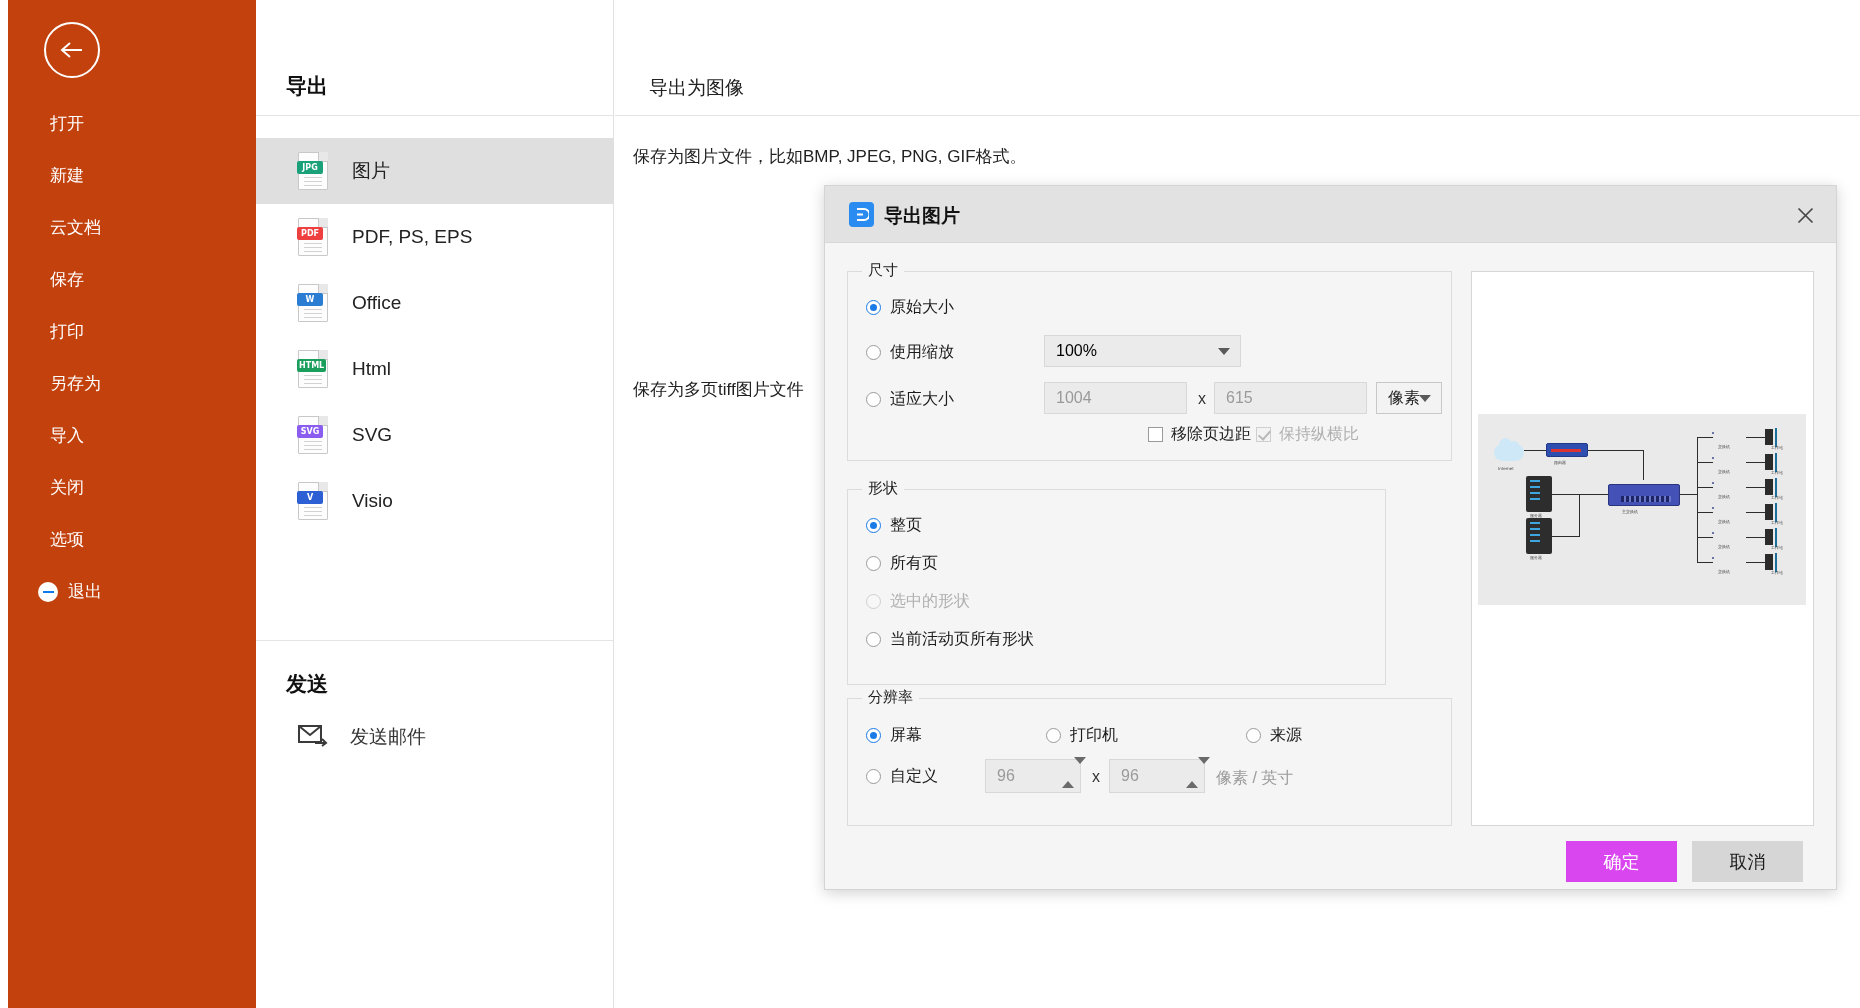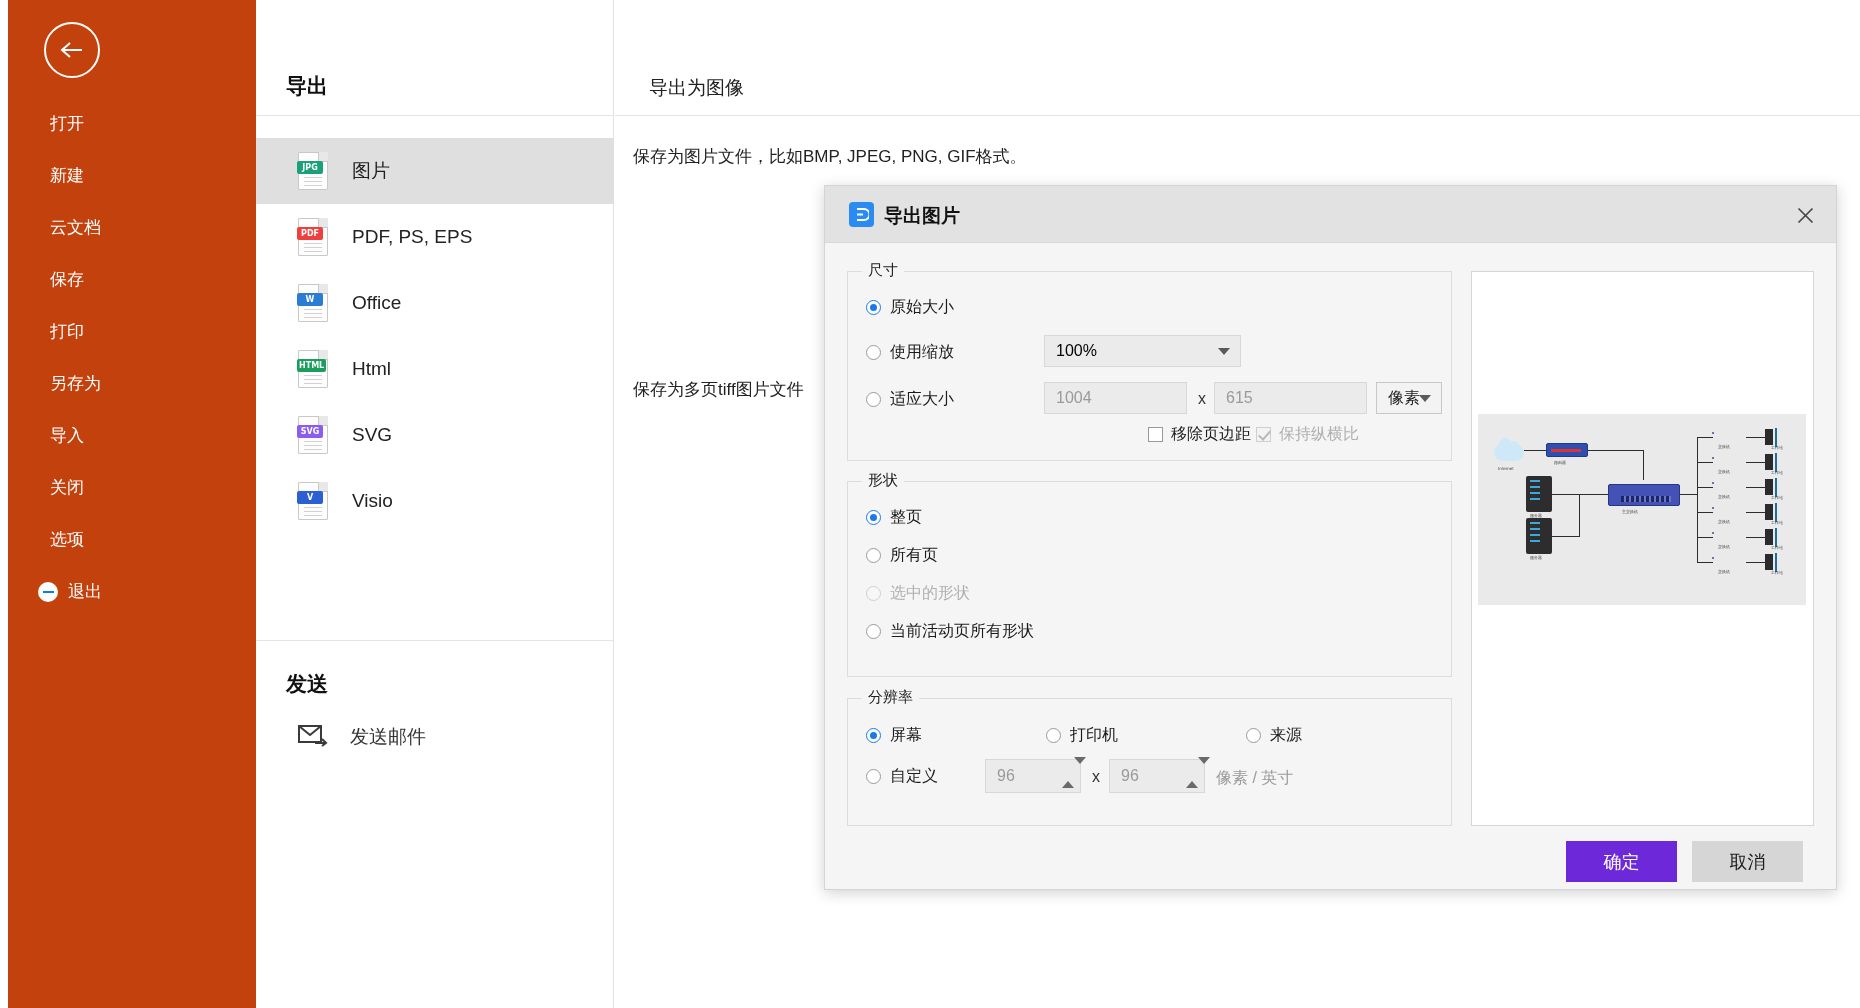--- a/index.html
+++ b/index.html
@@ -147,21 +147,21 @@
     position:absolute; right:14px; top:13px; width:34px; height:32px; cursor:pointer;
     display:flex; align-items:center; justify-content:center;
   }
 
   .groupbox { position:absolute; border:1px solid #dcdcdc; background:transparent; }
   .groupbox > .gb-title {
     position:absolute; left:14px; top:-11px; background:#f5f5f5; padding:0 6px;
     font-size:15px; color:#222;
   }
   #gb-size  { left:22px; top:85px; width:605px; height:190px; }
-  #gb-shape { left:22px; top:295px; width:605px; height:196px; }
+  #gb-shape { left:22px; top:303px; width:539px; height:196px; }
   #gb-res   { left:22px; top:512px; width:605px; height:128px; }
 
   .radio-row { position:absolute; display:flex; align-items:center; }
   .radio {
     width:15px; height:15px; border-radius:50%; border:1px solid #9a9a9a;
     background:#fff; flex:0 0 auto; position:relative; cursor:pointer;
   }
   .radio.on { border-color:#1a7ae8; }
   .radio.on::after {
     content:""; position:absolute; left:3px; top:3px; width:7px; height:7px;
@@ -218,21 +218,21 @@
   }
   #preview-canvas {
     position:absolute; left:6px; top:142px; width:328px; height:191px; background:#eaeaea;
   }
 
   
   .dlgbtn {
     position:absolute; width:111px; height:41px; font-size:18px;
     display:flex; align-items:center; justify-content:center; cursor:pointer;
   }
-  #btn-ok { left:741px; top:655px; background:#6d28d9; color:#fff; border:none; }
+  #btn-ok { left:741px; top:655px; background:#d946ef; color:#fff; border:none; }
   #btn-cancel { left:867px; top:655px; background:#d6d6d6; color:#1c1c1c; border:none; }
 
   
   .nd-sw { position:absolute; background:#3a48a8; border:1px solid #2a3580; border-radius:1px; }
   .nd-mon { position:absolute; }
   .nd-mon .scr { width:16px; height:13px; background:#2aa3e0; border:1px solid #1b6f9a; }
   .nd-mon .twr { position:absolute; left:-10px; top:0; width:8px; height:16px; background:#2b2b2b; }
   .nd-srv { position:absolute; width:26px; height:36px; background:#2d2d2d; border-radius:2px; }
   .nd-srv i { display:block; width:10px; height:2px; background:#3fa7e0; margin:4px 0 0 4px; }
   .nd-cloud {

